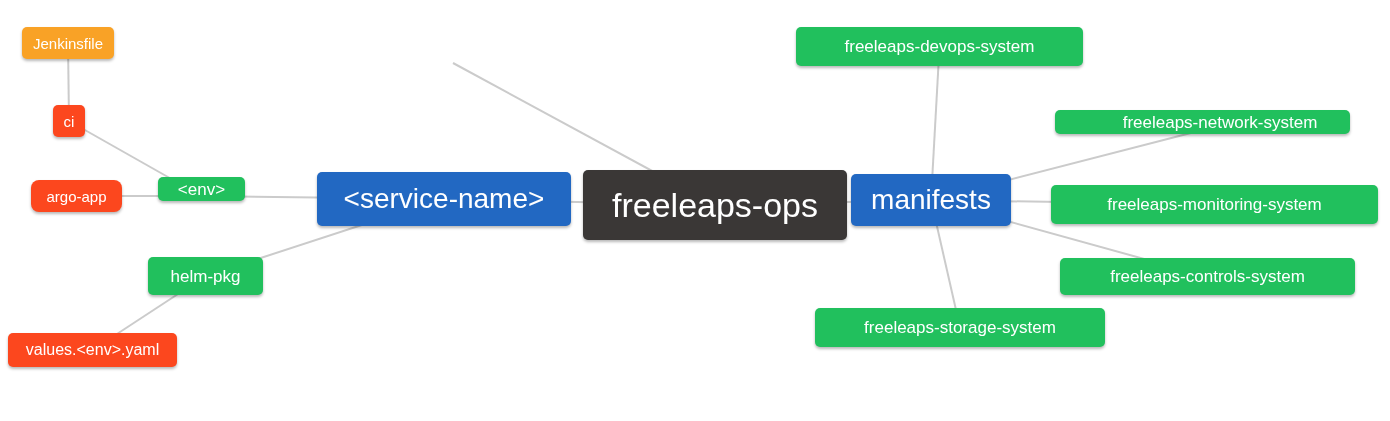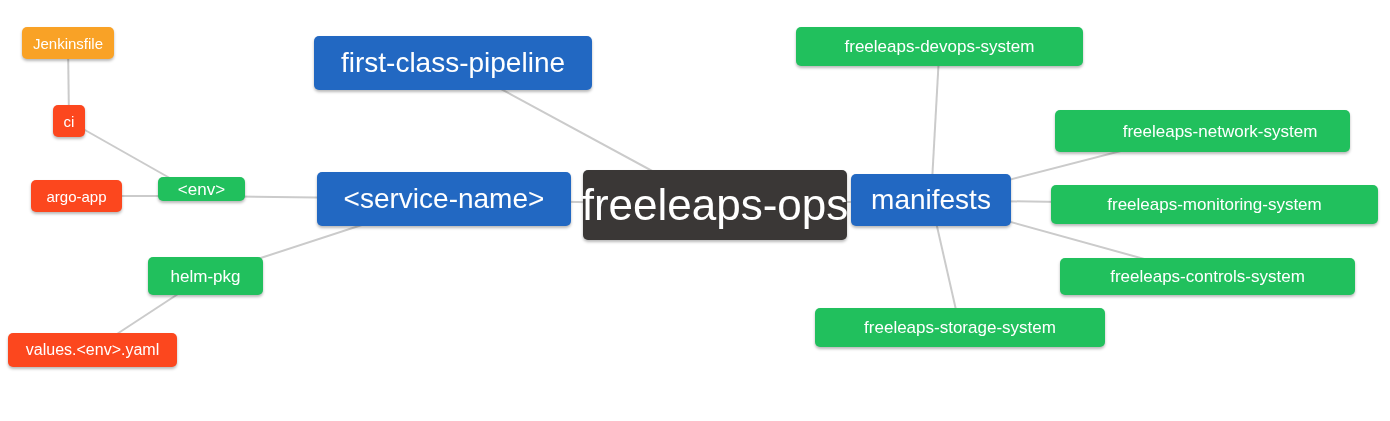--- a/index.html
+++ b/index.html
@@ -35,39 +35,39 @@
     box-sizing: border-box;
     cursor: default;
     line-height: 1;
   }
   .blue   { background: #2268c2; }
   .green  { background: #21c05d; }
   .red    { background: #fc471e; }
   .orange { background: #f9a226; text-align: center; }
   .dark   { background: #3a3736; }
 
-  .fs-xl { font-size: 44px; }
+  .fs-xl { font-size: 34px; }
   .fs-lg { font-size: 28px; }
   .fs-md { font-size: 17px; }
   .fs-sm { font-size: 15px; }
   .fs-sm2 { font-size: 16px; }
 
   
   #node-jenkinsfile          { left: 22px;   top: 27px;  width: 92px;  height: 32px; }
   #node-ci                   { left: 53px;   top: 105px; width: 32px;  height: 32px; }
-  #node-argo-app             { left: 31px;   top: 180px; width: 91px;  height: 32px; }
+  #node-argo-app             { left: 31px;   top: 180px; width: 91px;  height: 32px; border-radius: 8px; }
   #node-env                  { left: 158px;  top: 177px; width: 87px;  height: 24px; }
   #node-first-class-pipeline { left: 314px;  top: 36px;  width: 278px; height: 54px; }
   #node-service-name         { left: 317px;  top: 172px; width: 254px; height: 54px; }
   #node-freeleaps-ops        { left: 583px;  top: 170px; width: 264px; height: 70px; }
   #node-manifests            { left: 851px;  top: 174px; width: 160px; height: 52px; }
   #node-helm-pkg             { left: 148px;  top: 257px; width: 115px; height: 38px; }
   #node-values-env-yaml      { left: 8px;    top: 333px; width: 169px; height: 34px; }
   #node-devops-system        { left: 796px;  top: 27px;  width: 287px; height: 39px; }
-  #node-network-system       { left: 1055px; top: 110px; width: 295px; height: 42px; padding-left: 35px; }
+  #node-network-system       { left: 1055px; top: 110px; width: 295px; height: 24px; padding-left: 35px; }
   #node-monitoring-system    { left: 1051px; top: 185px; width: 327px; height: 39px; }
   #node-controls-system      { left: 1060px; top: 258px; width: 295px; height: 37px; }
   #node-storage-system       { left: 815px;  top: 308px; width: 290px; height: 39px; }
 </style>
 </head>
 <body>
 
 <div id="canvas">
 
   <svg id="edge-layer" width="1390" height="421" viewBox="0 0 1390 421" stroke="#cbcbcb" stroke-width="2" fill="none">
@@ -88,21 +88,20 @@
   </svg>
 
   <div class="node orange fs-sm" id="node-jenkinsfile">Jenkinsfile</div>
 
   <div class="node red fs-sm" id="node-ci">ci</div>
 
   <div class="node red fs-sm" id="node-argo-app">argo-app</div>
 
   <div class="node green fs-md" id="node-env">&lt;env&gt;</div>
 
-  <div class="node blue fs-lg" id="node-first-class-pipeline">first-class-pipeline</div>
 
   <div class="node blue fs-lg" id="node-service-name">&lt;service-name&gt;</div>
 
   <div class="node dark fs-xl" id="node-freeleaps-ops">freeleaps-ops</div>
 
   <div class="node blue fs-lg" id="node-manifests">manifests</div>
 
   <div class="node green fs-md" id="node-helm-pkg">helm-pkg</div>
 
   <div class="node red fs-sm2" id="node-values-env-yaml">values.&lt;env&gt;.yaml</div>

